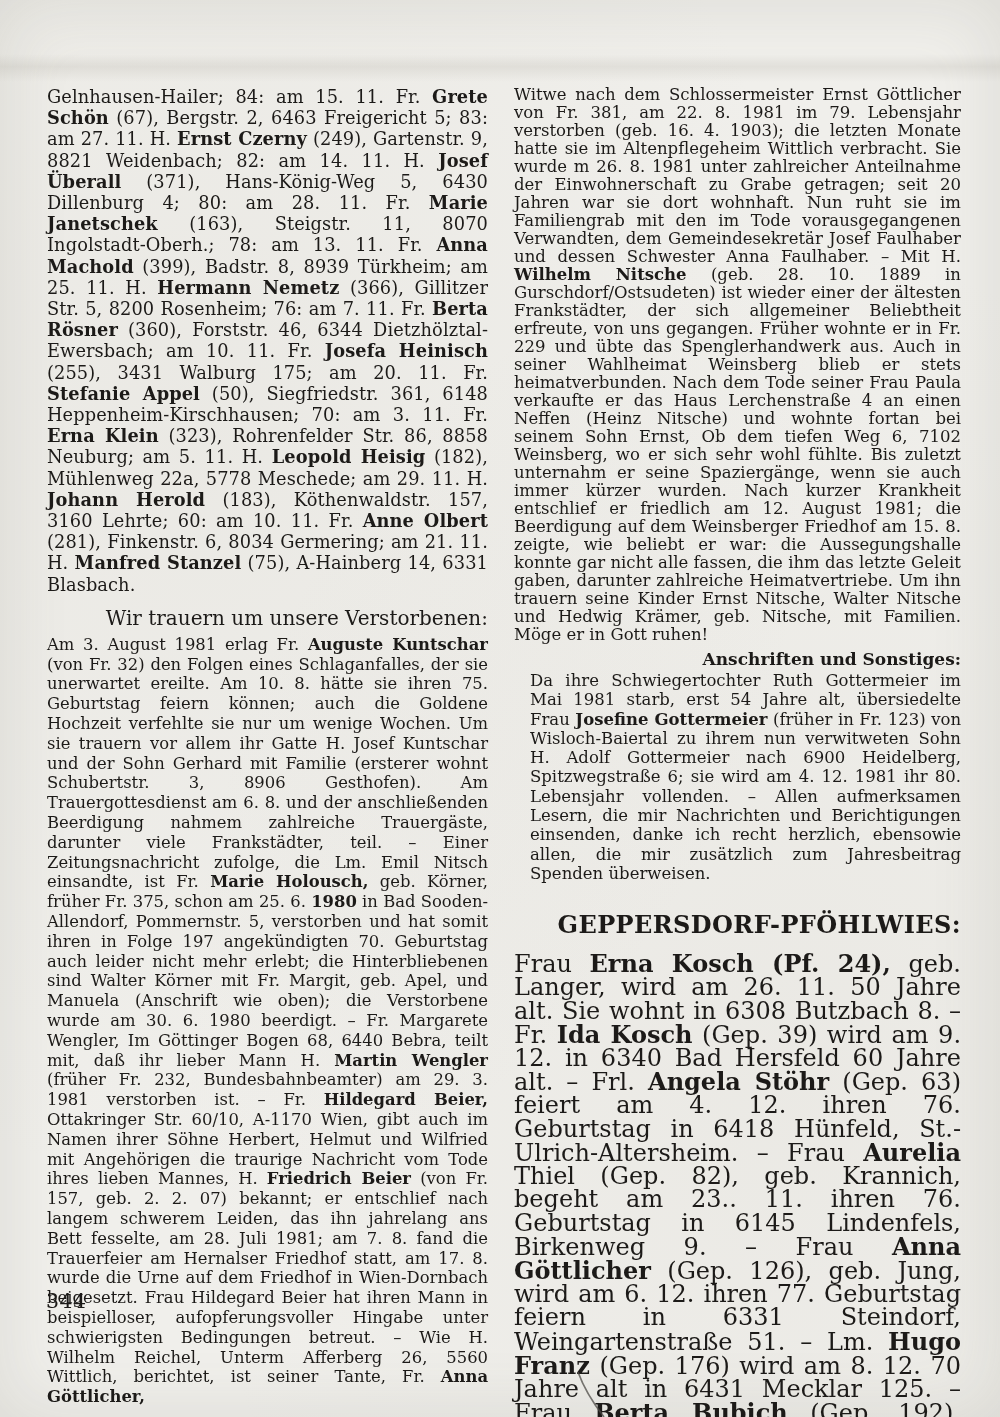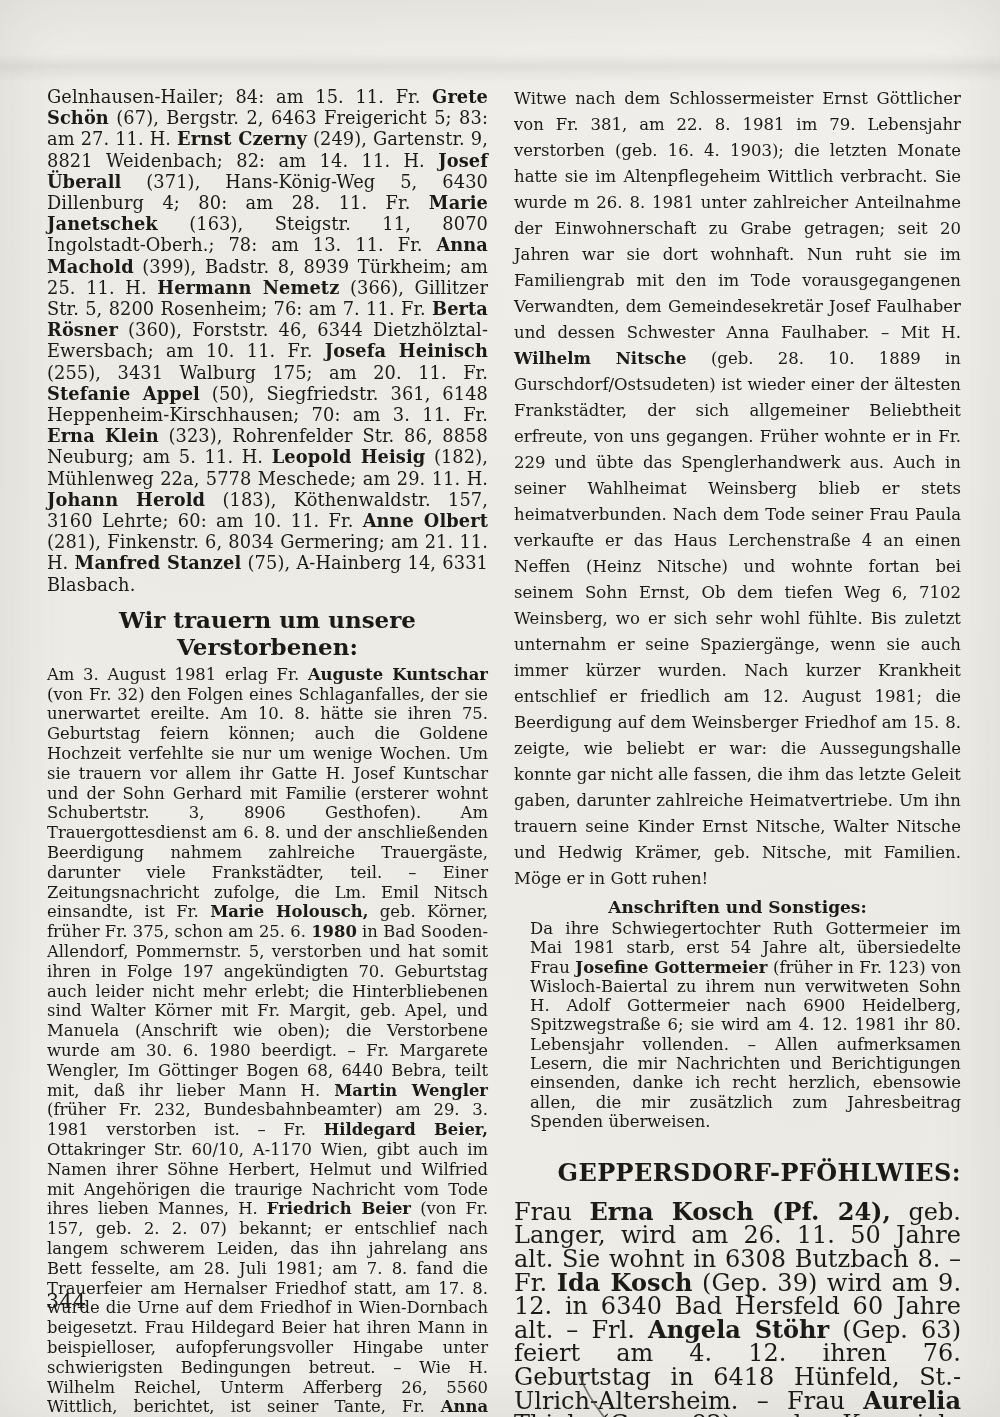--- a/index.html
+++ b/index.html
@@ -20,24 +20,24 @@
     position: absolute;
     left: 0; right: 0; top: 54px; height: 28px;
     background: linear-gradient(to bottom, rgba(0,0,0,0), rgba(150,145,133,0.16) 45%, rgba(0,0,0,0));
   }
   .col { position: absolute; top: 86px; text-align: justify; hyphens: auto; -webkit-hyphens: auto; }
   .col-left  { left: 47px;  width: 441px; }
   .col-right { left: 514px; width: 447px; }
   p { margin: 0; }
   b { font-weight: bold; }
   .para-birthdays { font-size: 17.8px; line-height: 21.2px; letter-spacing: 0.1px; }
-  .h-trauern { font-size: 23px; font-weight: bold; margin: 11px 0 5px 0; text-align: center; }
+  .h-trauern { font-size: 20px; font-weight: normal; margin: 11px 0 5px 0; text-align: right; }
   .para-obit { font-size: 16.4px; line-height: 19.8px; }
-  .para-obit-cont { font-size: 16.5px; line-height: 26px; }
-  .h-anschriften { font-size: 17px; font-weight: bold; margin: 5px 0 2px 0; text-align: center; }
+  .para-obit-cont { font-size: 16.5px; line-height: 18px; }
+  .h-anschriften { font-size: 17px; font-weight: bold; margin: 5px 0 2px 0; text-align: right; }
   .para-anschriften { font-size: 16.5px; line-height: 19.3px; margin-left: 16px; }
   .h-geppersdorf { font-size: 24px; font-weight: bold; margin: 27px 0 13px 0; letter-spacing: 0.4px; text-align: right; }
   .para-geppersdorf { font-size: 24px; line-height: 23.2px; }
   .para-closing { font-size: 16.5px; line-height: 26px; margin-top: 3px; }
   .page-number {
     position: absolute;
     left: 46px; top: 1289px;
     font-size: 20.5px;
     letter-spacing: 0.5px;
   }

